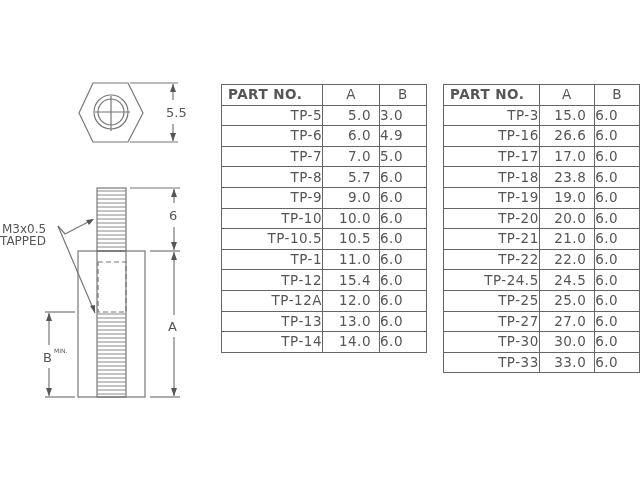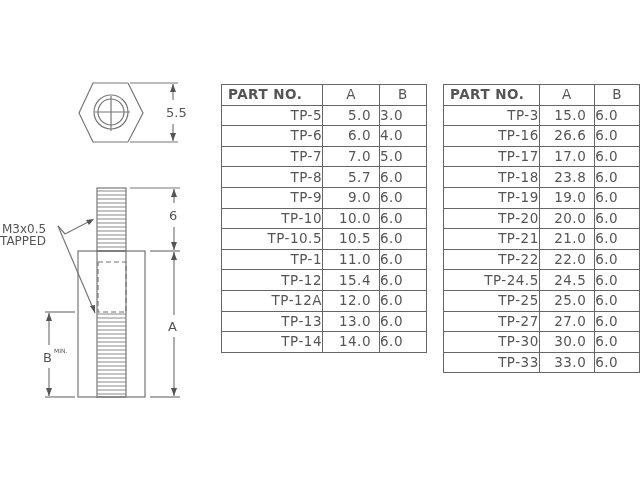--- a/index.html
+++ b/index.html
@@ -97,21 +97,21 @@
     <td class="c-b">B</td>
   </tr>
   <tr>
         <td class="c-part">TP-5</td>
         <td class="c-a">5.0</td>
         <td class="c-b">3.0</td>
       </tr>
   <tr>
         <td class="c-part">TP-6</td>
         <td class="c-a">6.0</td>
-        <td class="c-b">4.0</td>
+        <td class="c-b">4.9</td>
       </tr>
   <tr>
         <td class="c-part">TP-7</td>
         <td class="c-a">7.0</td>
         <td class="c-b">5.0</td>
       </tr>
   <tr>
         <td class="c-part">TP-8</td>
         <td class="c-a">5.7</td>
         <td class="c-b">6.0</td>

